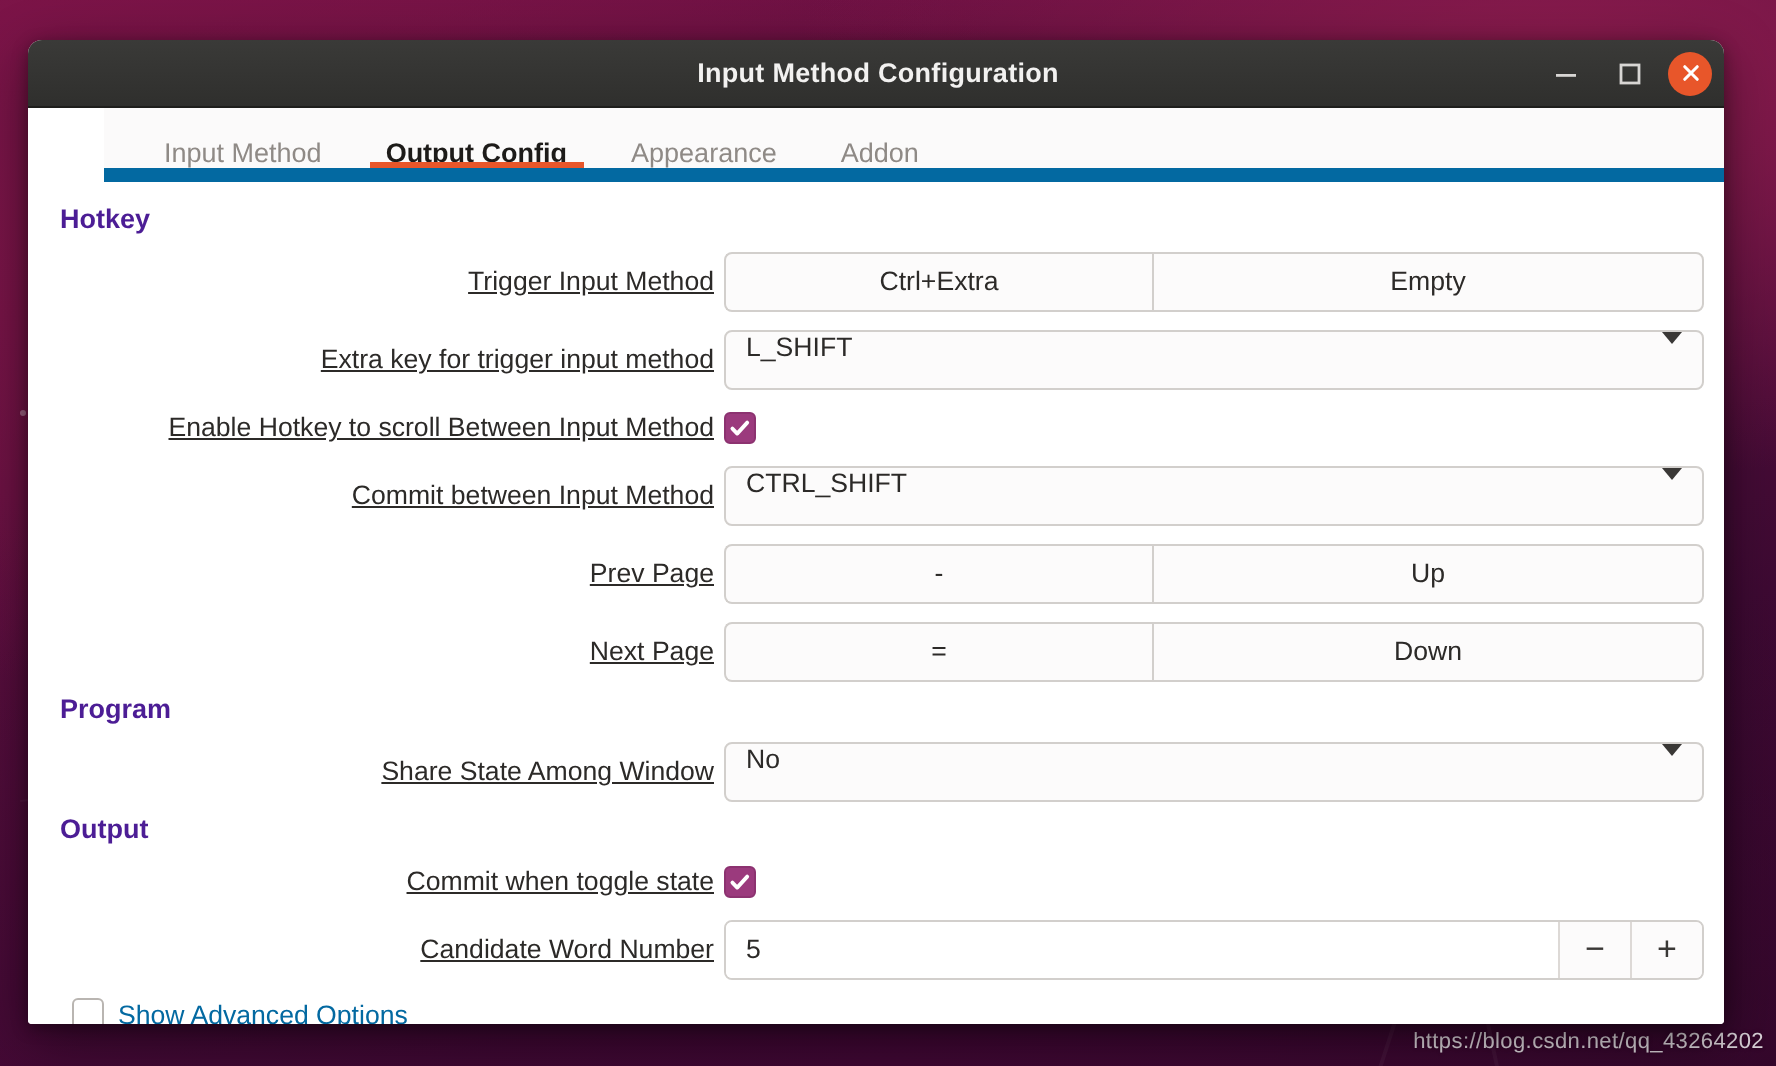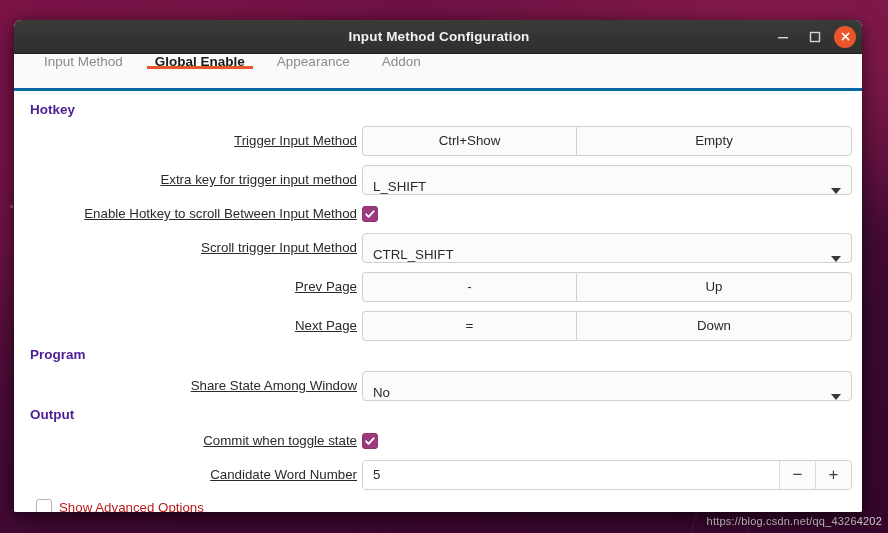--- a/index.html
+++ b/index.html
@@ -101,24 +101,25 @@
   .win-btn.close {
     background: #e8562a;
     color: #ffffff;
     width: 22px; height: 22px;
   }
 
   
   #tabbar {
     flex: 0 0 37px;
     background: #fbfafa;
-    border-bottom: 3px solid #0369a1;
-    display: flex;
-    align-items: flex-start;
+    border-bottom: 7px solid #0369a1;
+    display: flex;
+    align-items: flex-end;
     padding-left: 14px;
+    margin-left: 38px;
   }
   .tab {
     display: flex;
     align-items: center;
     padding: 0 16px;
     font-size: 13.5px;
     color: #8f8a86;
     cursor: pointer;
     position: relative;
     white-space: nowrap;
@@ -188,21 +189,21 @@
   .keybtn.left  { border-radius: 4px 0 0 4px; border-right: none; max-width: 214px; }
   .keybtn.right { border-radius: 0 4px 4px 0; }
 
   
   .combo {
     flex: 1;
     background: #fcfbfb;
     border: 1px solid #d2cfcc;
     border-radius: 4px;
     display: flex;
-    align-items: flex-end;
+    align-items: flex-start;
     padding: 0 10px;
     font-size: 13.3px;
     color: #2c2a28;
     cursor: pointer;
     position: relative;
   }
   .combo .val { flex: 1; }
   .combo .arrow {
     width: 0; height: 0;
     border-left: 5px solid transparent;
@@ -261,21 +262,21 @@
 
   
   #advanced-row {
     display: flex;
     align-items: center;
     gap: 7px;
     padding: 5px 0 0 12px;
   }
   #advanced-row .txt {
     font-size: 13.3px;
-    color: #b91c1c;
+    color: #0369a1;
   }
 </style>
 </head>
 <body>
 
 <div id="desktop">
   <div class="streak s1"></div>
   <div class="streak s2"></div>
 
   <div class="streak s4"></div>
@@ -303,33 +304,33 @@
       <div class="win-btn close">
         <svg width="11" height="11" viewBox="0 0 12 12">
           <path d="M2.6 2.6 L9.4 9.4 M9.4 2.6 L2.6 9.4" stroke="currentColor" stroke-width="1.7" stroke-linecap="round"></path>
         </svg>
       </div>
     </div>
   </div>
 
   <div id="tabbar">
     <div class="tab">Input Method</div>
-    <div class="tab active">Global Enable</div>
+    <div class="tab active">Output Config</div>
     <div class="tab">Appearance</div>
     <div class="tab">Addon</div>
   </div>
 
   <div id="content">
 
     <div class="section-title">Hotkey</div>
 
     <div class="row">
       <div class="lbl">Trigger Input Method</div>
       <div class="field">
-        <div class="keybtn left">Ctrl+Show</div>
+        <div class="keybtn left">Ctrl+Extra</div>
         <div class="keybtn right">Empty</div>
       </div>
     </div>
 
     <div class="row">
       <div class="lbl">Extra key for trigger input method</div>
       <div class="field">
         <div class="combo">
           <span class="val">L_SHIFT</span>
           <span class="arrow"></span>
@@ -342,21 +343,21 @@
       <div class="field cbrow-inline">
         <span class="cb on">
           <svg width="12" height="12" viewBox="0 0 12 12">
               <path d="M2.2 6.3 L4.6 8.8 L9.6 3.3" fill="none" stroke="#ffffff" stroke-width="1.9" stroke-linecap="round" stroke-linejoin="round"></path>
             </svg>
         </span>
       </div>
     </div>
 
     <div class="row">
-      <div class="lbl">Scroll trigger Input Method</div>
+      <div class="lbl">Commit between Input Method</div>
       <div class="field">
         <div class="combo">
           <span class="val">CTRL_SHIFT</span>
           <span class="arrow"></span>
         </div>
       </div>
     </div>
 
     <div class="row">
       <div class="lbl">Prev Page</div>

